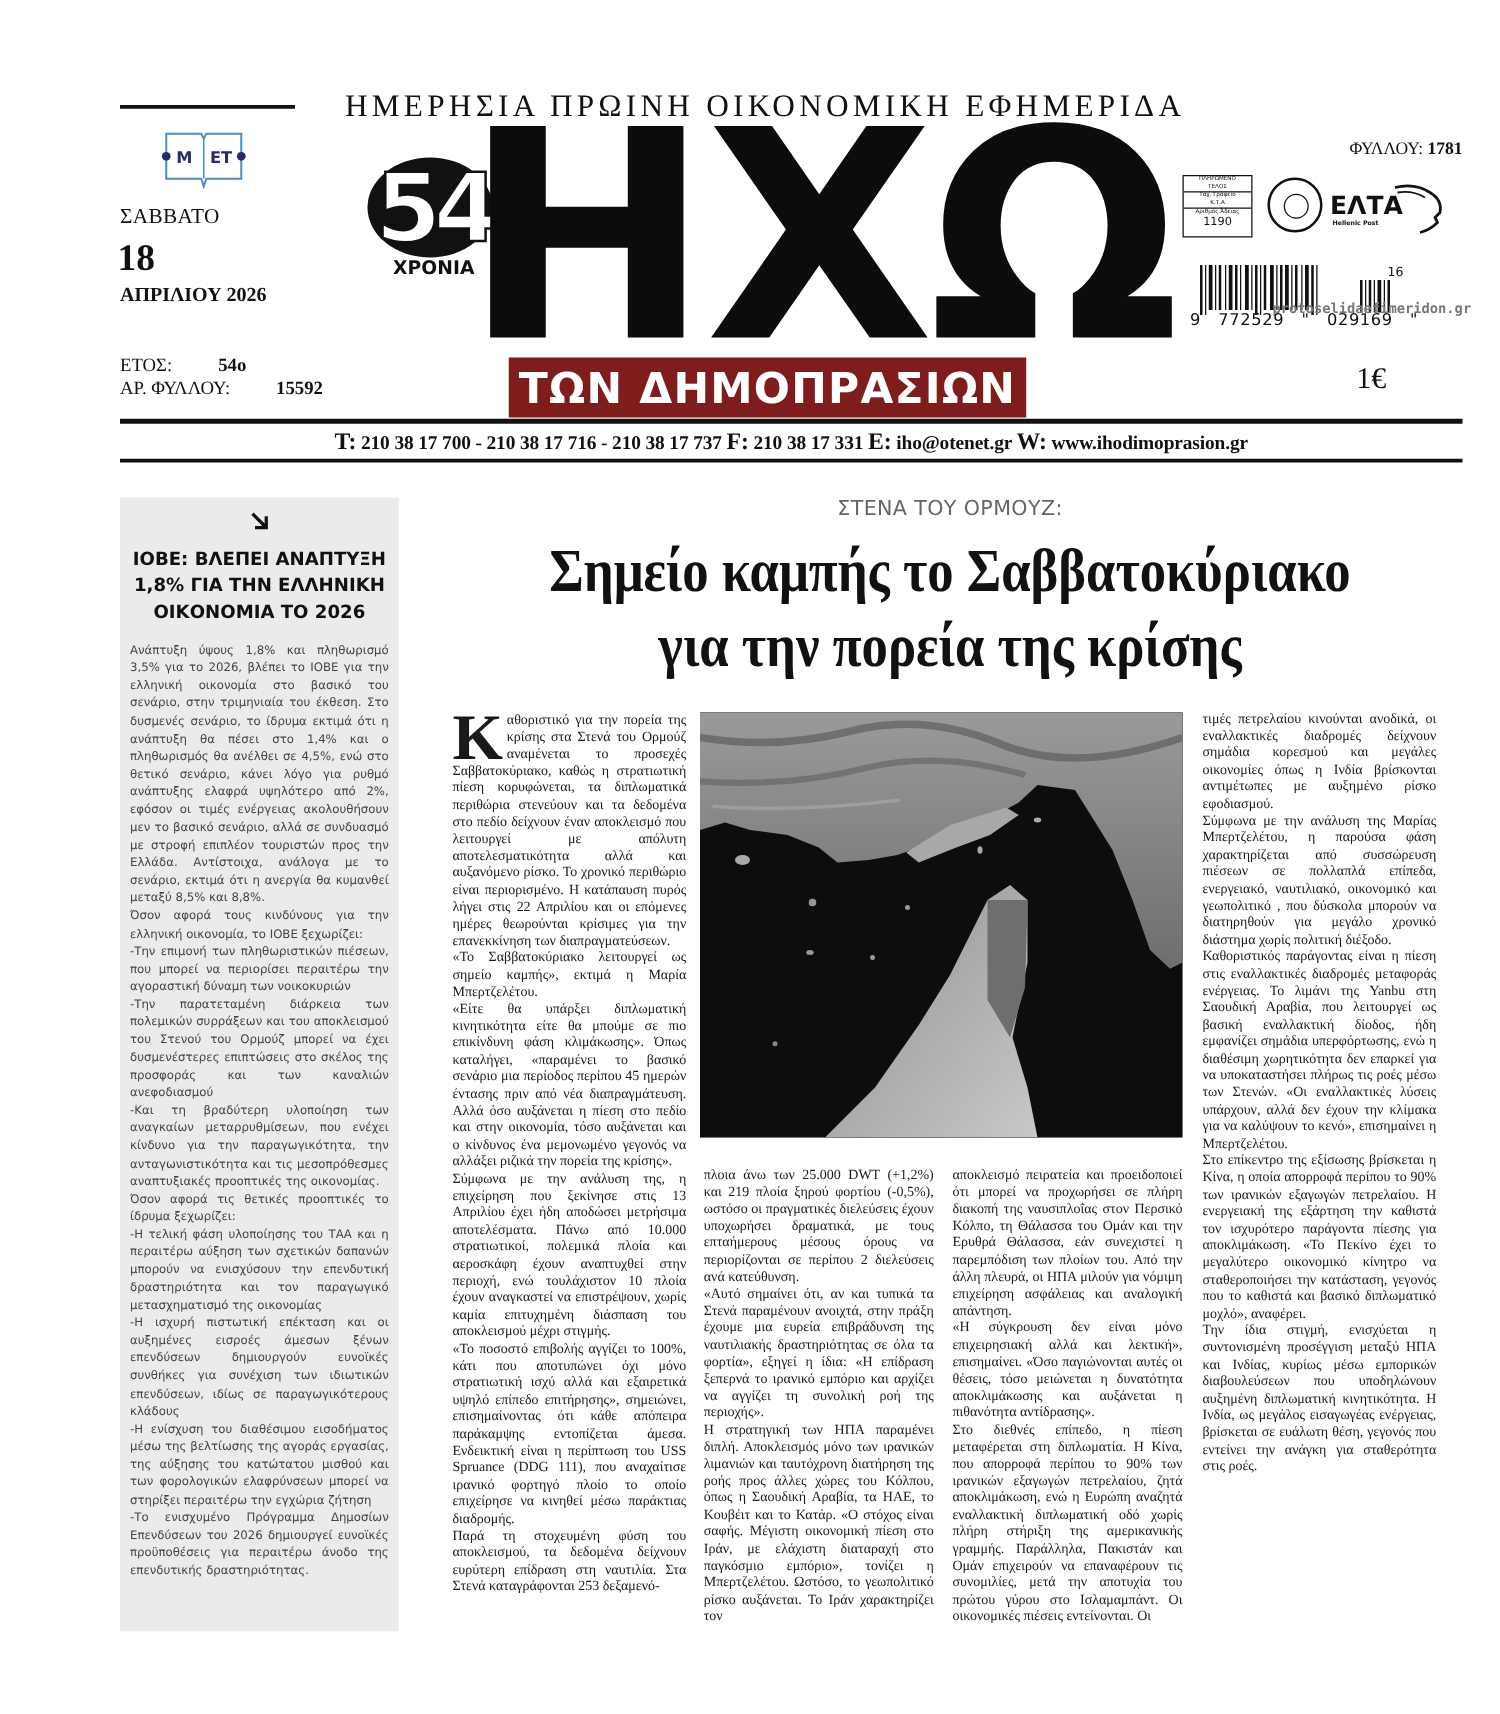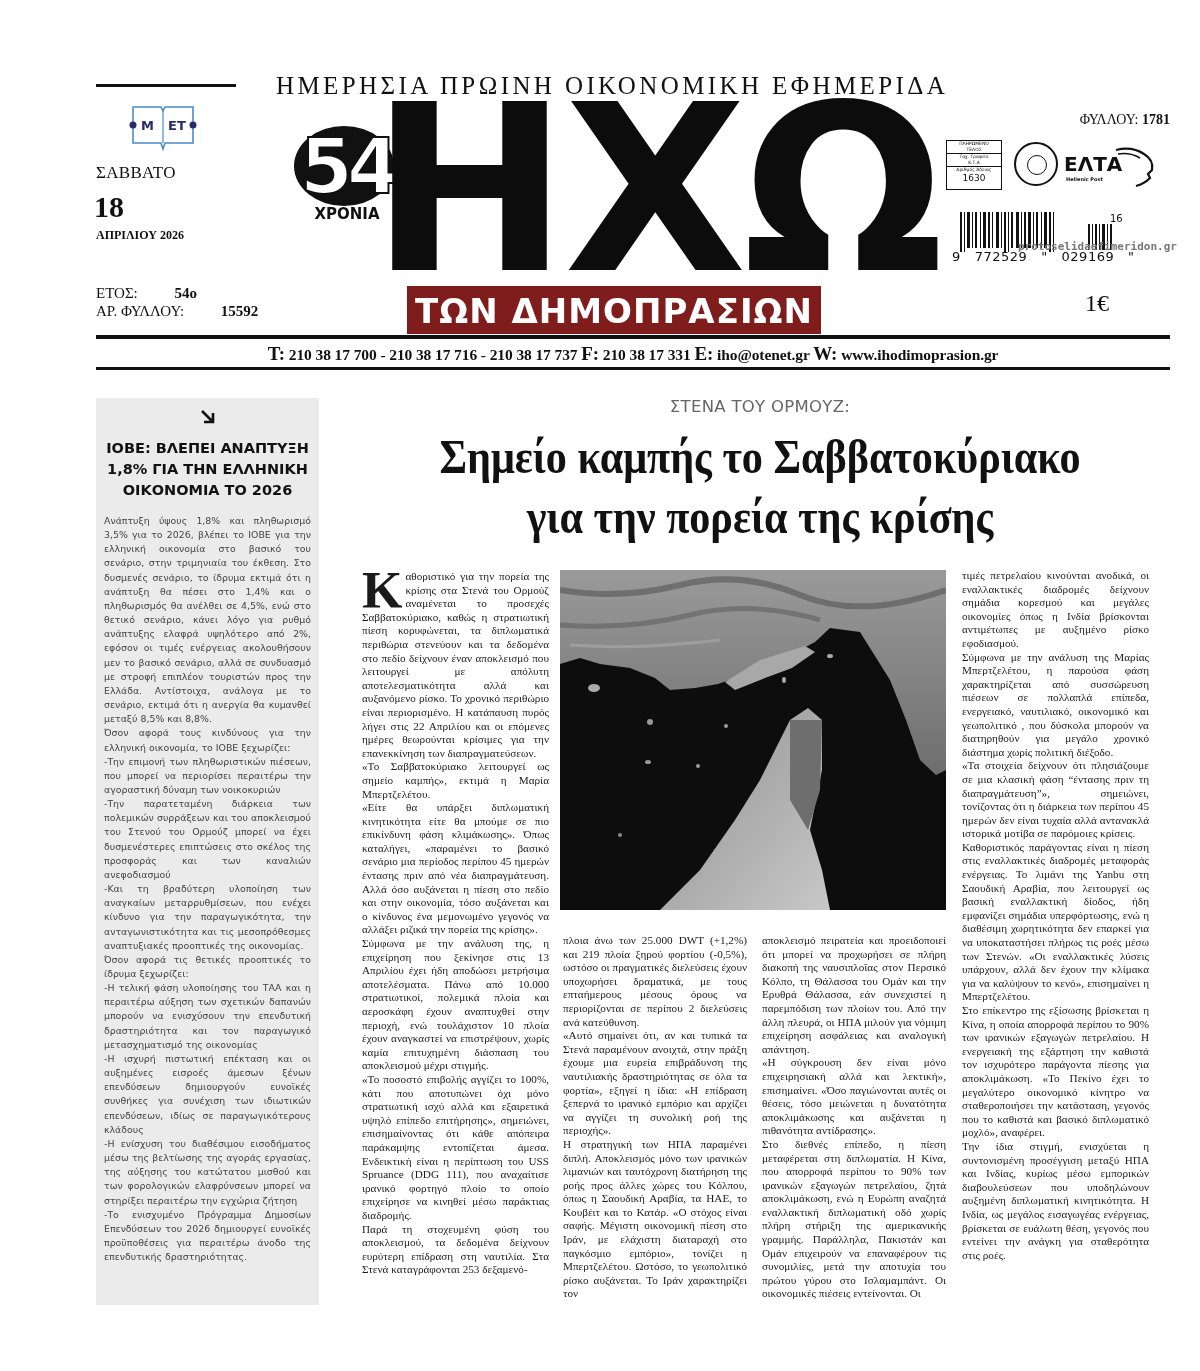--- a/index.html
+++ b/index.html
@@ -10,21 +10,21 @@
 
   
   .top-rule { left: 96px; top: 84px; width: 140px; height: 3px; background: #111; }
   .tagline { left: 276px; top: 72px; width: 690px; font-family: "Liberation Serif", serif; font-size: 25px; letter-spacing: 3.4px; color: #111; white-space: nowrap; }
   .code { left: 1000px; top: 112px; width: 170px; text-align: right; font-size: 14px; }
   .code b { font-weight: bold; }
 
   .met-logo { left: 125px; top: 103px; width: 76px; height: 50px; }
   .day { left: 96px; top: 163px; font-size: 17px; letter-spacing: 0.3px; }
   .date-num { left: 94px; top: 191px; font-size: 30px; font-weight: bold; line-height: 32px; }
-  .date-month { left: 96px; top: 228px; font-size: 12px; font-weight: bold; }
+  .date-month { left: 96px; top: 228px; font-size: 16px; font-weight: bold; }
   .year-line { left: 96px; top: 285px; font-size: 15px; }
   .sheet-line { left: 96px; top: 303px; font-size: 15px; }
   .year-line b, .sheet-line b { font-weight: bold; padding-left: 33px; }
 
   .badge54 { left: 292px; top: 126px; width: 110px; height: 100px; }
   .badge-circle { position: absolute; left: 2px; top: 0; width: 100px; height: 80px; border-radius: 50%; background: #111; }
   .badge-num { position: absolute; left: 0; top: -14px; width: 110px; text-align: center; font-family: "DejaVu Sans", sans-serif; font-weight: bold; font-size: 76px; letter-spacing: -6px; color: #fff; -webkit-text-stroke: 2px #111; line-height: 110px; }
   .badge-label { position: absolute; left: 0; top: 79px; width: 110px; text-align: center; font-family: "DejaVu Sans", sans-serif; font-weight: bold; font-size: 15px; color: #111; }
 
   .title-main { left: 375px; top: 90px; width: 460px; height: 200px; text-align: center; font-family: "DejaVu Sans", sans-serif; font-weight: bold; font-size: 232px; line-height: 200px; letter-spacing: -4px; color: #0c0c0c; transform: scaleX(1.02); }
@@ -111,21 +111,21 @@
   <div class="badge-label">ΧΡΟΝΙΑ</div>
 </div>
 
 <div class="abs title-main">ΗΧΩ</div>
 <div class="abs subtitle-bar">ΤΩΝ ΔΗΜΟΠΡΑΣΙΩΝ</div>
 
 <div class="abs postal">
   <div class="postal-box">
     <div><span>ΠΛΗΡΩΜΕΝΟ</span><br><span>ΤΕΛΟΣ</span></div>
     <div><span>Ταχ. Γραφείο</span><br><span>Κ.Τ.Α</span></div>
-    <div><span style="font-size:4.5px;line-height:5px;display:block">Αριθμός Άδειας</span><span>1630</span></div>
+    <div><span style="font-size:4.5px;line-height:5px;display:block">Αριθμός Άδειας</span><span>1190</span></div>
   </div>
   <div class="stamp"></div>
   <div class="elta">ΕΛΤΑ</div>
   <div class="elta-sub">Hellenic Post</div>
   <svg class="elta-head" viewBox="0 0 44 44">
     <path d="M2 6 Q18 2 30 10 Q40 16 38 26 L34 30 L36 34 Q30 40 22 42" fill="none" stroke="#111" stroke-width="2.2"></path>
     <path d="M4 10 Q16 8 26 14" fill="none" stroke="#111" stroke-width="1.5"></path>
   </svg>
 </div>
 
@@ -260,17 +260,16 @@
 
 <div class="abs col col3">
   <p>αποκλεισμό πειρατεία και προειδοποιεί ότι μπορεί να προχωρήσει σε πλήρη διακοπή της ναυσιπλοΐας στον Περσικό Κόλπο, τη Θάλασσα του Ομάν και την Ερυθρά Θάλασσα, εάν συνεχιστεί η παρεμπόδιση των πλοίων του. Από την άλλη πλευρά, οι ΗΠΑ μιλούν για νόμιμη επιχείρηση ασφάλειας και αναλογική απάντηση.</p>
   <p>«Η σύγκρουση δεν είναι μόνο επιχειρησιακή αλλά και λεκτική», επισημαίνει. «Όσο παγιώνονται αυτές οι θέσεις, τόσο μειώνεται η δυνατότητα αποκλιμάκωσης και αυξάνεται η πιθανότητα αντίδρασης».</p>
   <p>Στο διεθνές επίπεδο, η πίεση μεταφέρεται στη διπλωματία. Η Κίνα, που απορροφά περίπου το 90% των ιρανικών εξαγωγών πετρελαίου, ζητά αποκλιμάκωση, ενώ η Ευρώπη αναζητά εναλλακτική διπλωματική οδό χωρίς πλήρη στήριξη της αμερικανικής γραμμής. Παράλληλα, Πακιστάν και Ομάν επιχειρούν να επαναφέρουν τις συνομιλίες, μετά την αποτυχία του πρώτου γύρου στο Ισλαμαμπάντ. Οι οικονομικές πιέσεις εντείνονται. Οι</p>
 </div>
 
 <div class="abs col col4">
   <p>τιμές πετρελαίου κινούνται ανοδικά, οι εναλλακτικές διαδρομές δείχνουν σημάδια κορεσμού και μεγάλες οικονομίες όπως η Ινδία βρίσκονται αντιμέτωπες με αυξημένο ρίσκο εφοδιασμού.</p>
   <p>Σύμφωνα με την ανάλυση της Μαρίας Μπερτζελέτου, η παρούσα φάση χαρακτηρίζεται από συσσώρευση πιέσεων σε πολλαπλά επίπεδα, ενεργειακό, ναυτιλιακό, οικονομικό και γεωπολιτικό , που δύσκολα μπορούν να διατηρηθούν για μεγάλο χρονικό διάστημα χωρίς πολιτική διέξοδο.</p>
-  <p>«Τα στοιχεία δείχνουν ότι πλησιάζουμε σε μια κλασική φάση “έντασης πριν τη διαπραγμάτευση”», σημειώνει, τονίζοντας ότι η διάρκεια των περίπου 45 ημερών δεν είναι τυχαία αλλά αντανακλά ιστορικά μοτίβα σε παρόμοιες κρίσεις.</p>
   <p>Καθοριστικός παράγοντας είναι η πίεση στις εναλλακτικές διαδρομές μεταφοράς ενέργειας. Το λιμάνι της Yanbu στη Σαουδική Αραβία, που λειτουργεί ως βασική εναλλακτική δίοδος, ήδη εμφανίζει σημάδια υπερφόρτωσης, ενώ η διαθέσιμη χωρητικότητα δεν επαρκεί για να υποκαταστήσει πλήρως τις ροές μέσω των Στενών. «Οι εναλλακτικές λύσεις υπάρχουν, αλλά δεν έχουν την κλίμακα για να καλύψουν το κενό», επισημαίνει η Μπερτζελέτου.</p>
   <p>Στο επίκεντρο της εξίσωσης βρίσκεται η Κίνα, η οποία απορροφά περίπου το 90% των ιρανικών εξαγωγών πετρελαίου. Η ενεργειακή της εξάρτηση την καθιστά τον ισχυρότερο παράγοντα πίεσης για αποκλιμάκωση. «Το Πεκίνο έχει το μεγαλύτερο οικονομικό κίνητρο να σταθεροποιήσει την κατάσταση, γεγονός που το καθιστά και βασικό διπλωματικό μοχλό», αναφέρει.</p>
   <p>Την ίδια στιγμή, ενισχύεται η συντονισμένη προσέγγιση μεταξύ ΗΠΑ και Ινδίας, κυρίως μέσω εμπορικών διαβουλεύσεων που υποδηλώνουν αυξημένη διπλωματική κινητικότητα. Η Ινδία, ως μεγάλος εισαγωγέας ενέργειας, βρίσκεται σε ευάλωτη θέση, γεγονός που εντείνει την ανάγκη για σταθερότητα στις ροές.</p>
 </div>
 
 </body></html>

